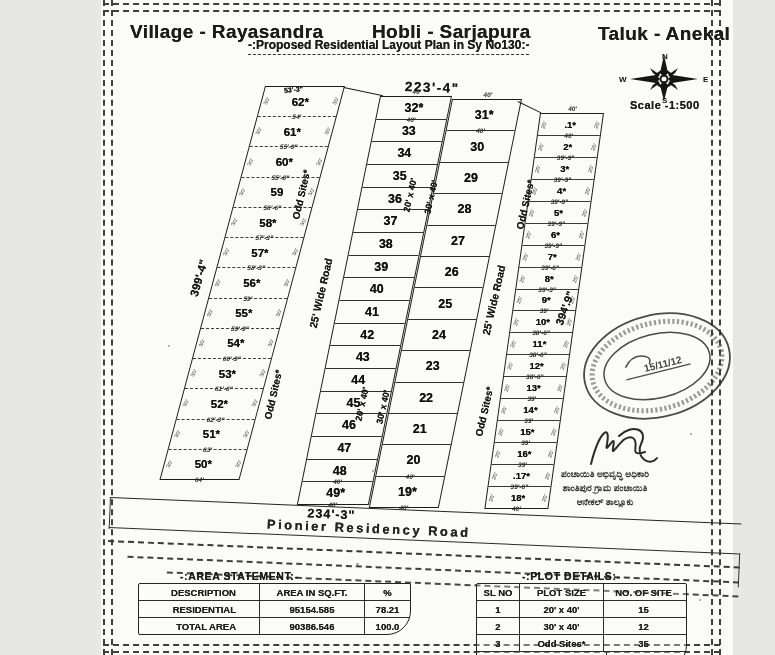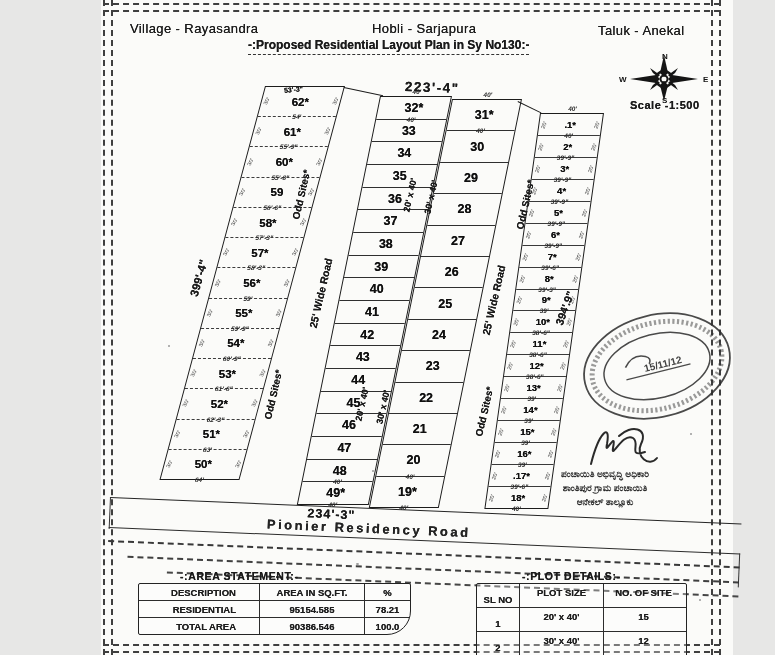--- a/index.html
+++ b/index.html
@@ -4,21 +4,21 @@
 <style>
   html,body{margin:0;padding:0;background:#d9d9d9;}
   #screen{position:relative;width:775px;height:655px;background:#e7e7e6;overflow:hidden;
           font-family:"Liberation Sans",sans-serif;color:#1b1b1b;}
   #paper{position:absolute;left:101px;top:0;width:632px;height:655px;background:#fbfbf9;}
   .edge{position:absolute;border-color:#3a3a3a;}
   .edge.v{border-left:2px dashed #3f3f3f;width:0;top:0;bottom:0;}
   .edge.h{border-top:2px dashed #3f3f3f;height:0;left:103px;width:617px;}
 
   
-  .hdr{position:absolute;font-weight:normal;font-size:13px;letter-spacing:.4px;white-space:nowrap;text-shadow:0 0 .5px #222;}
+  .hdr{position:absolute;font-weight:bold;font-size:19px;letter-spacing:.4px;white-space:nowrap;text-shadow:0 0 .5px #222;}
   #title{position:absolute;left:248px;top:38px;font-weight:bold;font-size:12px;white-space:nowrap;
          border-bottom:1.5px dashed #333;padding-bottom:2px;text-shadow:0 0 .5px #222;}
 
   
   #compass{position:absolute;left:618px;top:52px;}
   #scale{position:absolute;left:630px;top:99px;font-weight:bold;font-size:11px;letter-spacing:.5px;text-shadow:0 0 .5px #222;}
 
   
   .col{position:absolute;border:1.5px solid #1c1c1c;transform-origin:0 0;transform:skewX(var(--sk));
        display:flex;flex-direction:column;box-sizing:border-box;}
@@ -67,21 +67,21 @@
   .tbl-title{position:absolute;font-weight:bold;font-size:10.5px;letter-spacing:.6px;text-shadow:0 0 .5px #222;}
   .tbl{position:absolute;border:1.6px solid #232323;border-radius:2px 2px 24px 2px;background:rgba(255,255,255,.3);}
   .tr{display:flex;}
   .tr + .tr{border-top:1.3px solid #2c2c2c;}
   .td{box-sizing:border-box;padding:3px 3px 2px;font-size:9.5px;font-weight:bold;color:#1d1d1d;
       text-align:center;white-space:nowrap;overflow:hidden;text-shadow:0 0 .4px #333;}
   .td + .td{border-left:1.3px solid #2c2c2c;}
   #area-table .td:nth-child(1){width:100px;text-align:right;}
   #area-table .td:nth-child(2){width:105px;margin-left:20px;}
   #area-table .td:nth-child(3){width:46px;}
-  #plot-table .td:nth-child(1){width:42px;margin-top:7px;}
+  #plot-table .td:nth-child(1){width:42px;}
   #plot-table .td:nth-child(2){width:84px;}
   #plot-table .td:nth-child(3){width:80px;}
   #plot-table .tr.foot .td:nth-child(1){width:129.3px;text-align:center;}
   #plot-table .tr.foot .td:nth-child(2){width:80px;}
 
   
   .speck{position:absolute;width:2px;height:2px;background:#9a9a9a;border-radius:50%;}
 </style>
 </head>
 <body>

